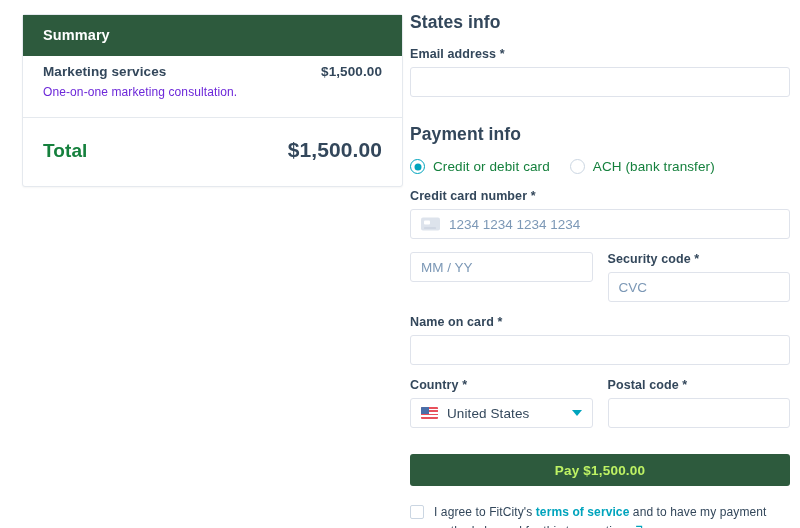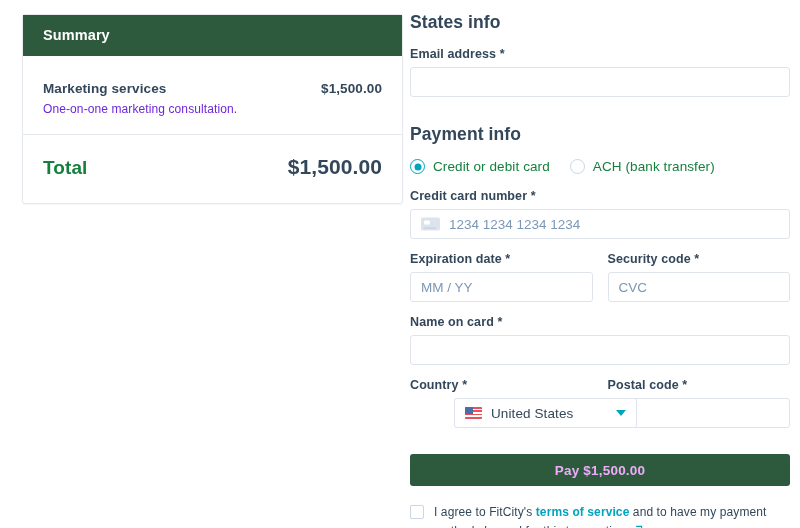--- a/index.html
+++ b/index.html
@@ -21,21 +21,21 @@
     box-shadow: 0 1px 2px rgba(0,0,0,0.04);
   }
   .summary-header {
     background: #2d5a3d;
     color: #ffffff;
     font-size: 14.5px;
     font-weight: bold;
     letter-spacing: .1px;
     padding: 12px 20px 13px 20px;
   }
-  .summary-body { padding: 25px 20px 18px 20px; }
+  .summary-body { padding: 8px 20px 18px 20px; }
   .line-item-row {
     display: flex; justify-content: space-between; align-items: baseline;
   }
   .line-item-name {
     font-size: 13.5px; font-weight: bold; color: #33475b; letter-spacing: .1px;
   }
   .line-item-price {
     font-size: 13.5px; font-weight: bold; color: #33475b; letter-spacing: .1px;
   }
   .line-item-desc {
@@ -117,21 +117,20 @@
   .row2 { display: flex; gap: 15px; margin-bottom: 13px; }
   .row2 > .col { flex: 1 1 0; min-width: 0; }
 
   
   .select-wrap { position: relative; }
   .select-box {
     width: 100%; height: 30px;
     border: 1px solid #dfe3eb; border-radius: 3px; background: #fff;
     display: flex; align-items: center; padding: 4px 10px;
     cursor: pointer;
-    margin-left: 44px;
   }
   .flag {
     width: 17px; height: 12px; flex: none; position: relative;
     background: #ffffff; overflow: hidden; border-radius: 1px;
     background-image: linear-gradient(
       to bottom,
       #e8505b 0 1.7px, #ffffff 1.7px 3.4px,
       #e8505b 3.4px 5.1px, #ffffff 5.1px 6.8px,
       #e8505b 6.8px 8.5px, #ffffff 8.5px 10.2px,
       #e8505b 10.2px 12px);
@@ -149,21 +148,21 @@
     border-left: 5px solid transparent;
     border-right: 5px solid transparent;
     border-top: 6px solid #00a4bd;
   }
 
   
   .pay-button {
     margin-top: 13px;
     width: 100%; height: 32px;
     background: #2d5a3d; border: none; border-radius: 3px;
-    color: #f0abfc; font-family: "Liberation Sans", sans-serif;
+    color: #bef264; font-family: "Liberation Sans", sans-serif;
     font-size: 13.5px; font-weight: bold; letter-spacing: .2px;
     cursor: pointer;
   }
 
   
   .terms { display: flex; margin-top: 17px; }
   .checkbox {
     width: 14px; height: 14px; flex: none; margin-top: 2px;
     border: 1.5px solid #cbd6e2; border-radius: 2px; background: #fff;
     cursor: pointer;
@@ -230,21 +229,20 @@
       <label class="field-label">Credit card number *</label>
       <div class="input-wrap">
         <span class="card-icon"></span>
         <input class="input with-icon" type="text" placeholder="1234 1234 1234 1234" style="">
       </div>
     </div>
 
     
     <div class="row2">
       <div class="col">
-        <label class="field-label">Expiration date *</label>
         <input class="input" type="text" placeholder="MM / YY" style="">
       </div>
       <div class="col">
         <label class="field-label">Security code *</label>
         <input class="input" type="text" placeholder="CVC" style="">
       </div>
     </div>
 
     
     <div class="field">

